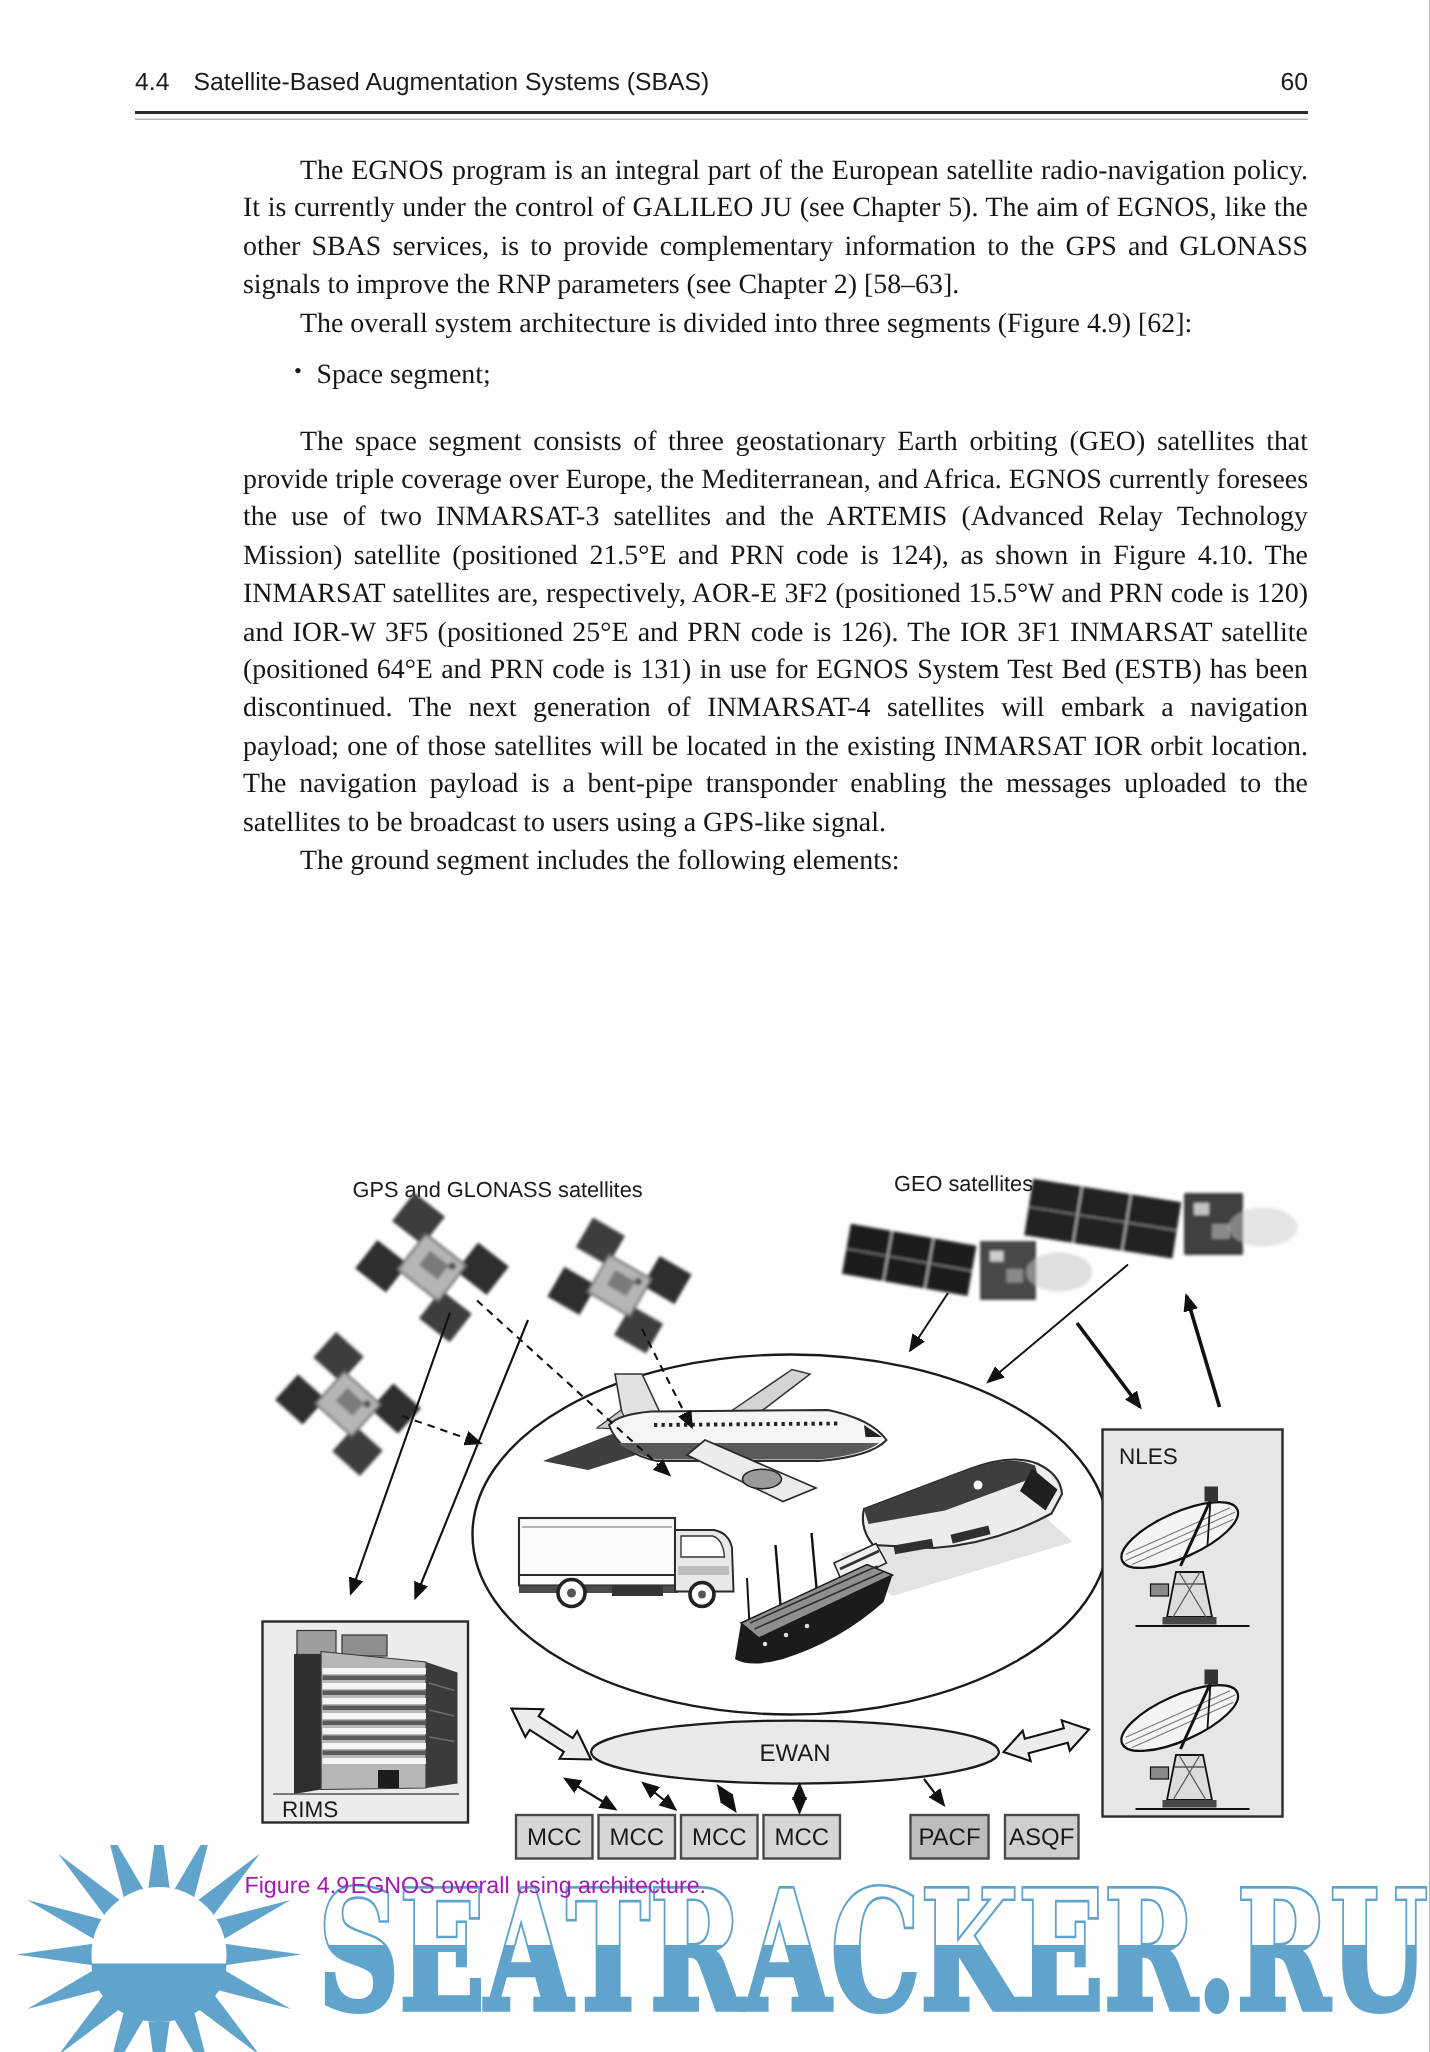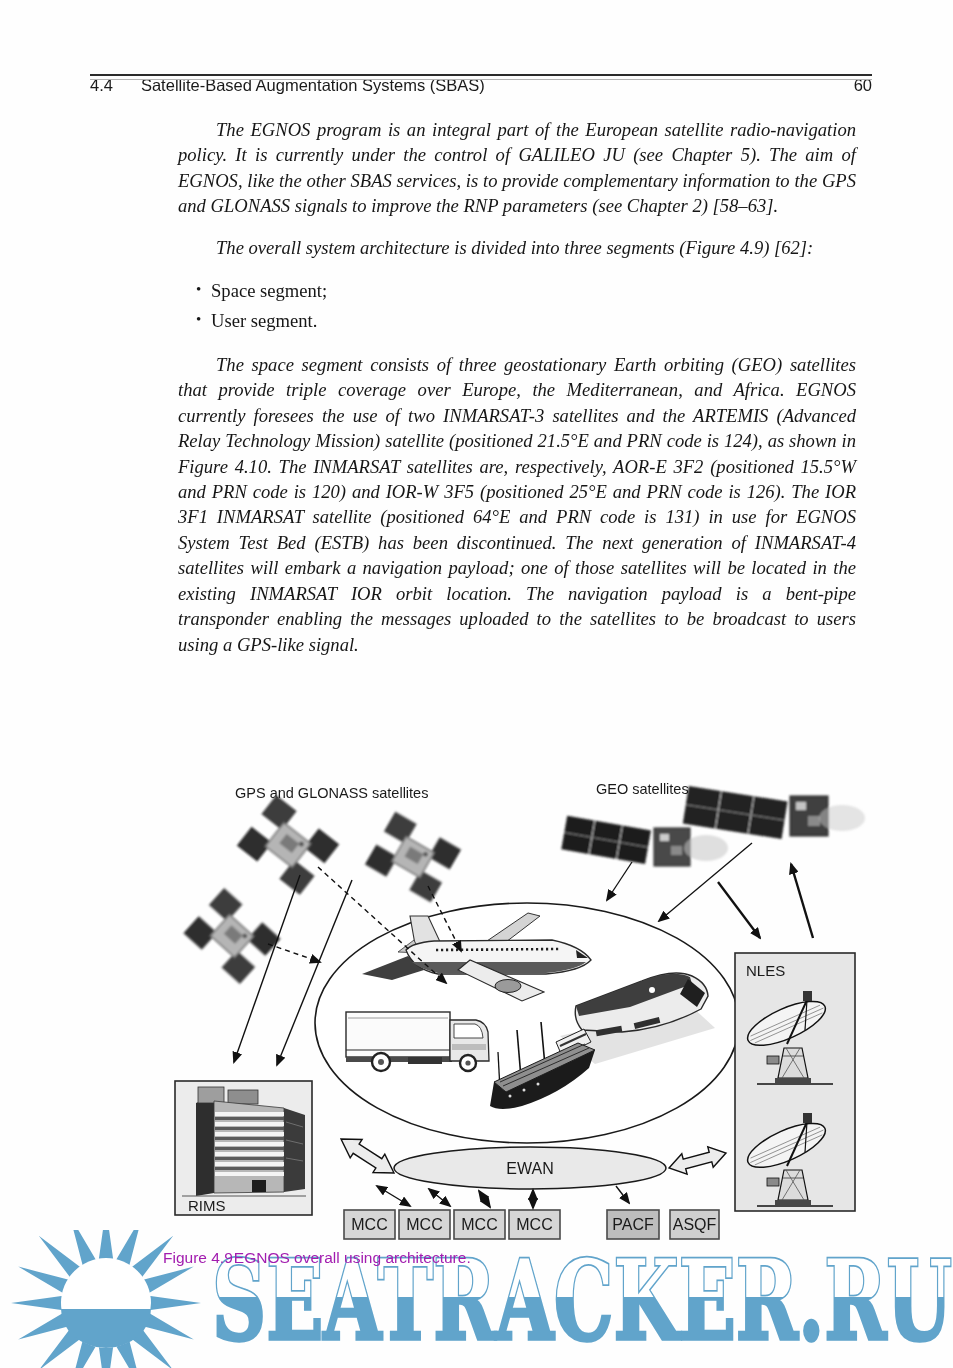--- a/index.html
+++ b/index.html
@@ -7,31 +7,31 @@
     position:relative;width:953px;height:1368px;margin:0 auto;
     background:#fefefe;overflow:hidden;
     font-family:"Liberation Serif",serif;color:#161616;
   }
   
   .hdr{
     position:absolute;left:90px;top:46px;width:782px;
     display:flex;justify-content:space-between;align-items:baseline;
     font-family:"Liberation Sans",sans-serif;font-size:16.5px;color:#1a1a1a;
   }
-  .hdr .left{display:flex;gap:28px;margin-top:30px;}
+  .hdr .left{display:flex;gap:16px;}
   .hdr-rule{
     position:absolute;left:90px;top:74px;width:782px;height:3px;
     border-top:2px solid #2b2b2b;border-bottom:1px solid #b4b4b4;
   }
   
   .bodytext{
     position:absolute;left:162px;top:101px;width:710px;
     font-size:18.6px;line-height:25.4px;text-align:justify;
   }
-  .bodytext p{margin:16px;text-indent:38px;font-style:italic;}
+  .bodytext p{margin:0;text-indent:38px;}
   ul.seglist{
     list-style:none;margin:7px 0 17px 0;padding:0 0 0 34px;
   }
   ul.seglist li{
     line-height:29.5px;text-indent:0;position:relative;padding-left:15px;
   }
   ul.seglist li::before{
     content:"\2022";position:absolute;left:0;top:-1px;font-size:15px;
   }
   
@@ -56,23 +56,23 @@
     </div>
     <span>60</span>
   </div>
   <div class="hdr-rule"></div>
 
   <div class="bodytext">
     <p>The EGNOS program is an integral part of the European satellite radio-navigation policy. It is currently under the control of GALILEO JU (see Chapter 5). The aim of EGNOS, like the other SBAS services, is to provide complementary information to the GPS and GLONASS signals to improve the RNP parameters (see Chapter 2) [58–63].</p>
     <p>The overall system architecture is divided into three segments (Figure 4.9) [62]:</p>
     <ul class="seglist">
       <li>Space segment;</li>
-      <li>User segment.</li>
     </ul>
     <p>The space segment consists of three geostationary Earth orbiting (GEO) satellites that provide triple coverage over Europe, the Mediterranean, and Africa. EGNOS currently foresees the use of two INMARSAT-3 satellites and the ARTEMIS (Advanced Relay Technology Mission) satellite (positioned 21.5°E and PRN code is 124), as shown in Figure 4.10. The INMARSAT satellites are, respectively, AOR-E 3F2 (positioned 15.5°W and PRN code is 120) and IOR-W 3F5 (positioned 25°E and PRN code is 126). The IOR 3F1 INMARSAT satellite (positioned 64°E and PRN code is 131) in use for EGNOS System Test Bed (ESTB) has been discontinued. The next generation of INMARSAT-4 satellites will embark a navigation payload; one of those satellites will be located in the existing INMARSAT IOR orbit location. The navigation payload is a bent-pipe transponder enabling the messages uploaded to the satellites to be broadcast to users using a GPS-like signal.</p>
+    <p>The ground segment includes the following elements:</p>
   </div>
 
   <svg class="figsvg" width="953" height="500" viewBox="0 760 953 500">
     <defs>
       <marker id="ah" markerUnits="userSpaceOnUse" markerWidth="12" markerHeight="10" viewBox="0 0 12 10" refX="10" refY="5" orient="auto-start-reverse">
         <path d="M0,0 L12,5 L0,10 Z" fill="#111"></path>
       </marker>
       <filter id="satblur" x="-20%" y="-20%" width="140%" height="140%">
         <feGaussianBlur stdDeviation="1.1"></feGaussianBlur>
       </filter>

